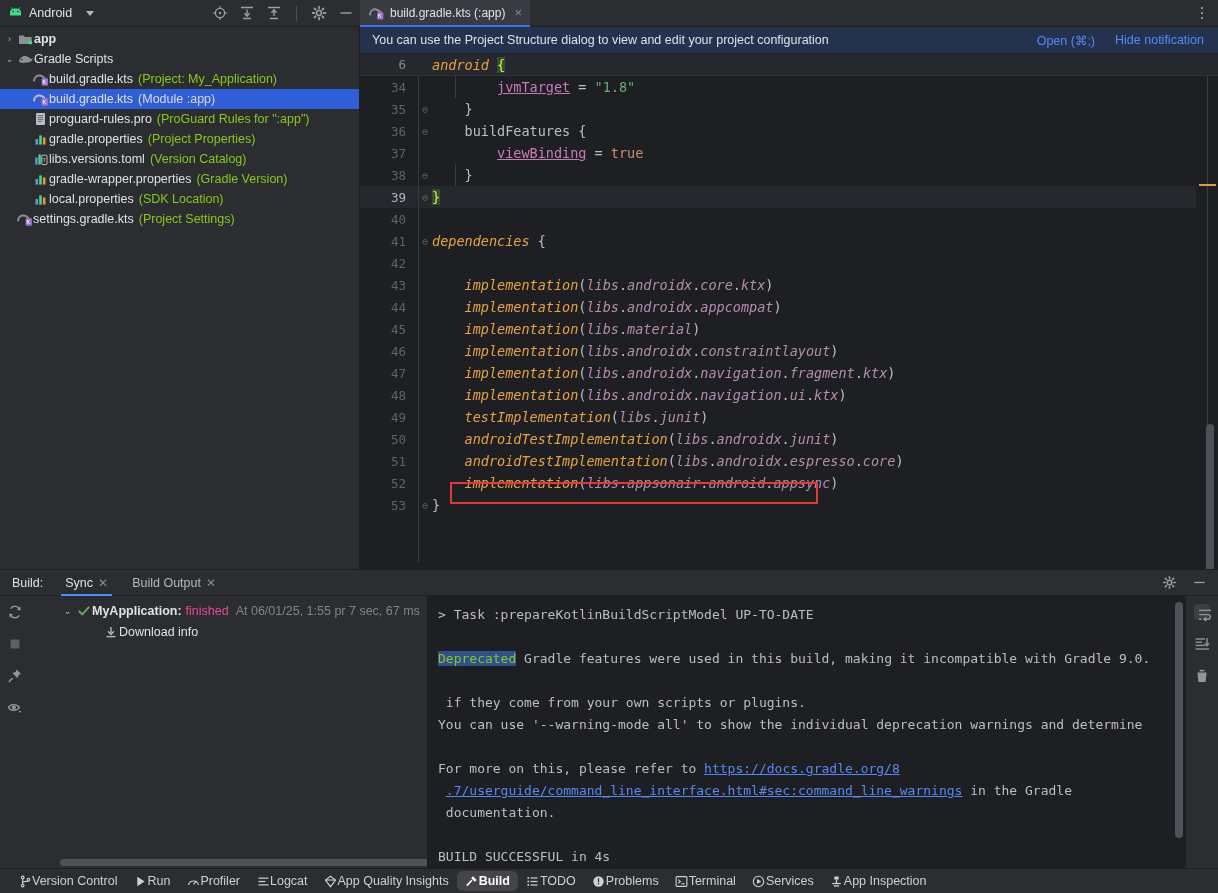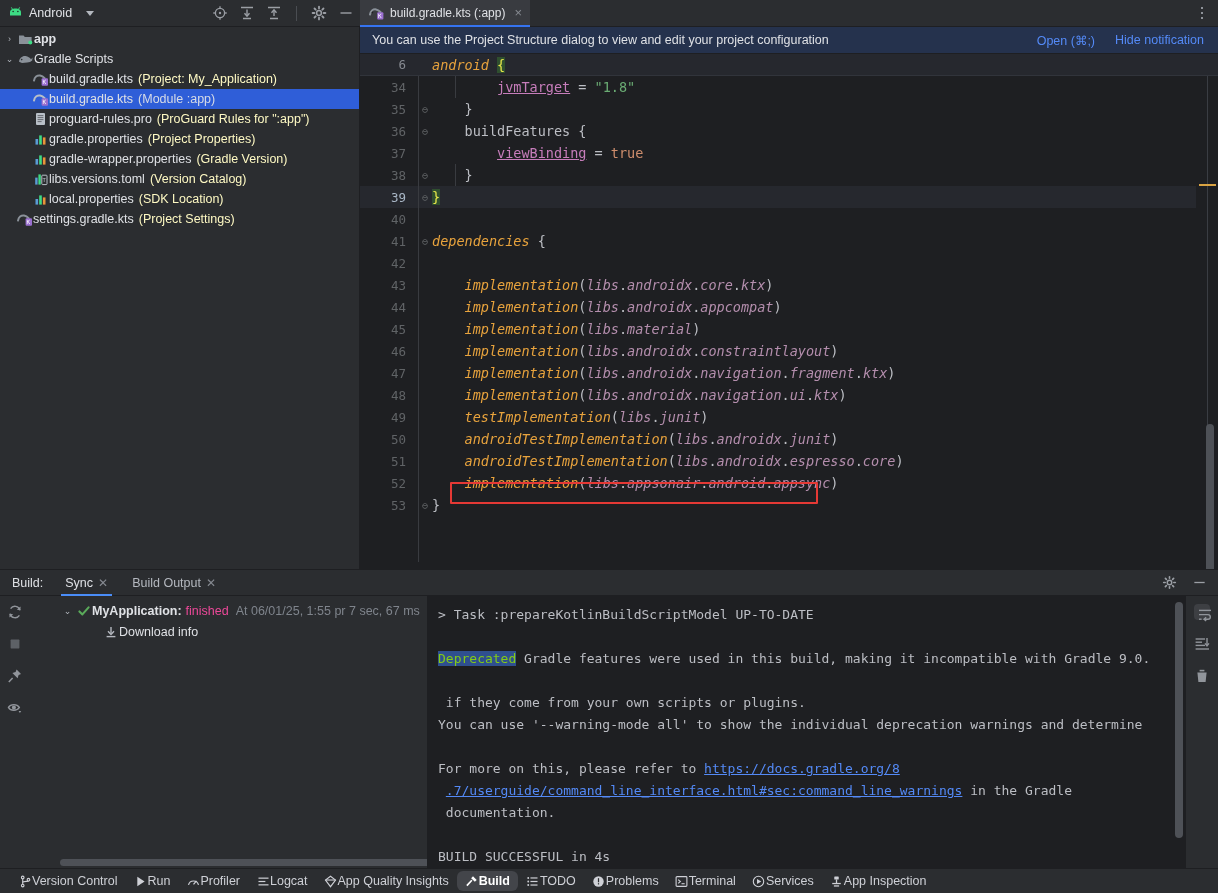--- a/index.html
+++ b/index.html
@@ -75,21 +75,21 @@
   .tree-row {
     height: 20px; display: flex; align-items: center;
     font-size: 12.5px; white-space: nowrap; cursor: pointer;
     padding-right: 4px;
   }
   .tree-row.selected { background: #2f5ed8; }
   .arrow { width: 15px; flex: 0 0 15px; text-align: center; color: #b4b8bf; font-size: 9px; }
   .tree-ico { width: 17px; flex: 0 0 17px; display: flex; align-items: center; justify-content: center; }
   .tree-label { color: #dfe1e5; }
   .tree-label.bold { font-weight: bold; }
-  .tree-sub { color: #fef9c3; margin-left: 5px; }
+  .tree-sub { color: #84cc16; margin-left: 5px; }
   .tree-row.selected .tree-sub { color: #d6dbe6; }
 
   
   .editor-col { flex: 1; display: flex; flex-direction: column; min-width: 0; }
 
   
   .notif {
     height: 27px; flex: 0 0 27px;
     background: #25324d;
     display: flex; align-items: center;
@@ -397,40 +397,40 @@
             <rect x="8.9" y="5.4" width="2.6" height="7.2" fill="#e8943a"></rect>
           </svg>
         </span>
         <span class="tree-label">gradle.properties</span>
         <span class="tree-sub">(Project Properties)</span>
       </div>
 
       <div class="tree-row" style="padding-left:32px;">
         <span class="tree-ico">
           <svg width="14" height="14" viewBox="0 0 14 14">
-            <rect x="1.5" y="7" width="2.6" height="5.6" fill="#5b9bd5"></rect>
-            <rect x="5.2" y="3.4" width="2.6" height="9.2" fill="#3ddc84"></rect>
-            <rect x="8.9" y="5.4" width="2.6" height="7.2" fill="#e8943a"></rect>
-          </svg>
-        </span>
-        <span class="tree-label">gradle-wrapper.properties</span>
-        <span class="tree-sub">(Gradle Version)</span>
-      </div>
-
-      <div class="tree-row" style="padding-left:32px;">
-        <span class="tree-ico">
-          <svg width="14" height="14" viewBox="0 0 14 14">
             <rect x="1.2" y="5.6" width="2.4" height="7" fill="#5b9bd5"></rect>
             <rect x="4.4" y="2.4" width="2.4" height="10.2" fill="#3ddc84"></rect>
             <rect x="7.8" y="3.2" width="5.2" height="9.4" rx="0.8" fill="none" stroke="#b9c0c8" stroke-width="1"></rect>
             <text x="8.6" y="10" font-size="5.5" fill="#b9c0c8" font-family="monospace">T</text>
           </svg>
         </span>
         <span class="tree-label">libs.versions.toml</span>
         <span class="tree-sub">(Version Catalog)</span>
+      </div>
+
+      <div class="tree-row" style="padding-left:32px;">
+        <span class="tree-ico">
+          <svg width="14" height="14" viewBox="0 0 14 14">
+            <rect x="1.5" y="7" width="2.6" height="5.6" fill="#5b9bd5"></rect>
+            <rect x="5.2" y="3.4" width="2.6" height="9.2" fill="#3ddc84"></rect>
+            <rect x="8.9" y="5.4" width="2.6" height="7.2" fill="#e8943a"></rect>
+          </svg>
+        </span>
+        <span class="tree-label">gradle-wrapper.properties</span>
+        <span class="tree-sub">(Gradle Version)</span>
       </div>
 
       <div class="tree-row" style="padding-left:32px;">
         <span class="tree-ico">
           <svg width="14" height="14" viewBox="0 0 14 14">
             <rect x="1.5" y="7" width="2.6" height="5.6" fill="#5b9bd5"></rect>
             <rect x="5.2" y="3.4" width="2.6" height="9.2" fill="#3ddc84"></rect>
             <rect x="8.9" y="5.4" width="2.6" height="7.2" fill="#e8943a"></rect>
           </svg>
         </span>

